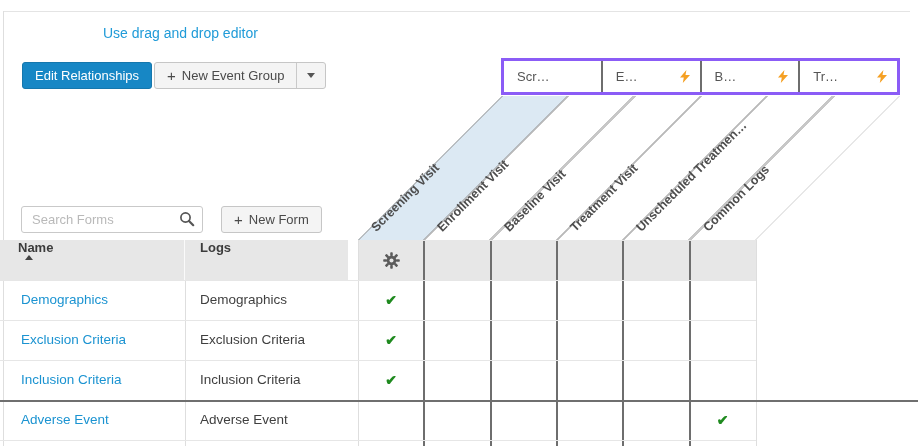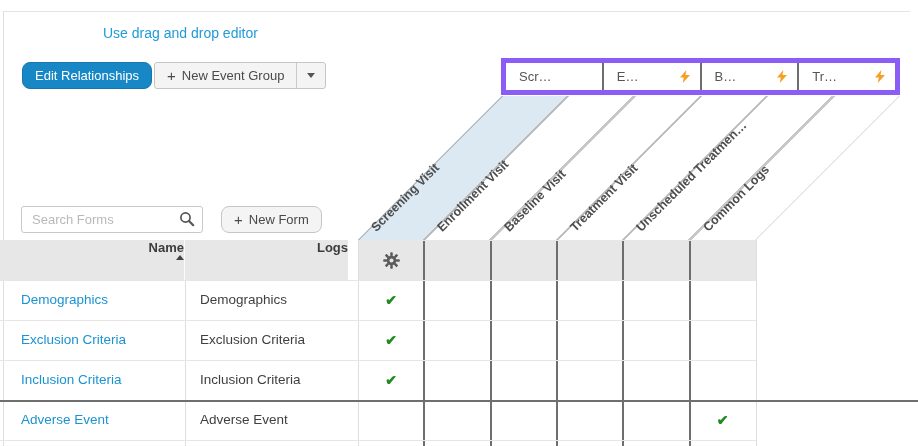--- a/index.html
+++ b/index.html
@@ -9,50 +9,50 @@
   
   .hairline-top{position:absolute;left:3px;top:11px;width:907px;height:1px;background:#e4e4e4;}
   .rail-left{position:absolute;left:3px;top:11px;width:1px;height:435px;background:#dedede;}
   .rail-tick{position:absolute;left:0;top:259px;width:10px;height:1px;background:#cfcfcf;}
 
   
   .page-title{position:absolute;left:22px;top:21px;font-size:18px;font-weight:bold;color:#4a4a4a;}
   .editor-link{position:absolute;left:103px;top:25px;font-size:14px;color:#209bd8;cursor:pointer;}
 
   
-  .btn{display:flex;align-items:center;font-size:13px;border-radius:8px;box-sizing:border-box;cursor:pointer;}
+  .btn{display:flex;align-items:center;font-size:13px;border-radius:3px;box-sizing:border-box;cursor:pointer;}
   .btn-primary{position:absolute;left:22px;top:62px;height:27px;padding:0 12px;background:#1787c5;border:1px solid #1577ad;color:#fff;}
   .split-btn{position:absolute;left:154px;top:62px;height:27px;display:flex;background:#f4f4f4;border:1px solid #c6c6c6;border-radius:3px;box-sizing:border-box;}
   .split-main{display:flex;align-items:center;padding:0 12px;font-size:13px;color:#4a4a4a;border-right:1px solid #c9c9c9;cursor:pointer;}
   .split-caret{width:28px;display:flex;align-items:center;justify-content:center;cursor:pointer;}
   .caret-down{width:0;height:0;border-left:4px solid transparent;border-right:4px solid transparent;border-top:5px solid #555;}
   .plus{font-size:15px;margin-right:6px;color:#4a4a4a;}
 
   
   .search-wrap{position:absolute;left:21px;top:206px;width:182px;height:27px;}
   .search-input{width:100%;height:100%;box-sizing:border-box;border:1px solid #c9c9c9;border-radius:3px;padding:0 30px 0 10px;font-size:13px;color:#444;font-family:inherit;outline:none;}
   .search-input::placeholder{color:#b9b9b9;}
   .search-icon{position:absolute;right:8px;top:5px;}
   .btn-gray{position:absolute;left:221px;top:206px;height:27px;padding:0 12px;background:#f4f4f4;border:1px solid #c6c6c6;color:#4a4a4a;}
 
   
-  .tabs{position:absolute;left:501px;top:58px;width:399px;height:37px;border:5px solid #8b5cf6;box-sizing:border-box;display:flex;background:#fff;}
+  .tabs{position:absolute;left:501px;top:58px;width:399px;height:37px;border:3px solid #8b5cf6;box-sizing:border-box;display:flex;background:#fff;}
   .tab{flex:1;display:flex;align-items:center;padding:0 10px 0 13px;font-size:13px;color:#555;border-right:2px solid #6e6e6e;box-sizing:border-box;cursor:pointer;overflow:hidden;white-space:nowrap;}
   .tab:last-child{border-right:none;}
   .tab .bolt{margin-left:auto;flex:none;}
 
   
   .strip{position:absolute;top:96px;height:144px;box-sizing:border-box;background:#fff;border-left:1px solid #909090;border-right:1px solid #909090;transform:skewX(-45deg);transform-origin:0 100%;cursor:pointer;}
   .strip.selected{background:#dce9f3;}
   .strip.last{border-right:1px solid #cfcfcf;}
   .strip-label{position:absolute;height:15px;line-height:15px;font-size:12.5px;font-weight:bold;color:#4d4d4d;white-space:nowrap;transform:rotate(-45deg);transform-origin:0 100%;cursor:pointer;}
 
   
   .thead-forms{position:absolute;left:0;top:240px;width:348px;height:40px;background:#e7e7e7;display:flex;}
-  .th{font-size:13px;font-weight:bold;color:#3c3c3c;display:flex;align-items:flex-end;box-sizing:border-box;flex-direction:column;}
+  .th{font-size:13px;font-weight:bold;color:#3c3c3c;display:flex;align-items:flex-start;box-sizing:border-box;flex-direction:column;}
   .th-name{width:185px;padding-left:18px;border-right:1px solid #fafafa;cursor:pointer;}
   .th-label{flex:1;padding-left:15px;cursor:pointer;}
   .sort-arrow{margin-left:7px;width:0;height:0;border-left:4px solid transparent;border-right:4px solid transparent;border-bottom:5px solid #444;}
   .thead-matrix{position:absolute;left:358px;top:240px;width:398px;height:40px;background:#e7e7e7;}
   .gear-cell{position:absolute;left:358px;top:240px;width:66px;height:40px;display:flex;align-items:center;justify-content:center;cursor:pointer;}
 
   
   .vline{position:absolute;width:1px;background:#dedede;}
   .vline.dark{width:2px;background:#6e6e6e;}
   .hline{position:absolute;height:1px;background:#e6e6e6;}

